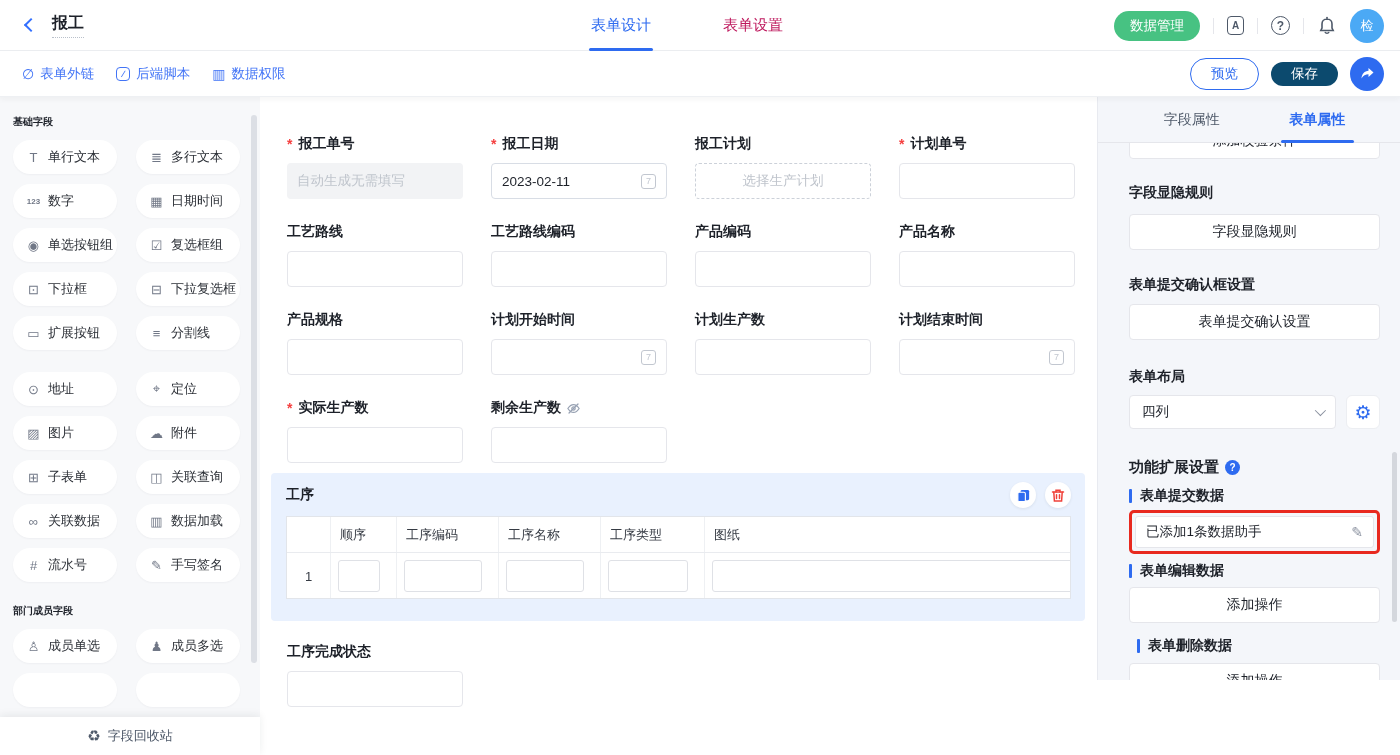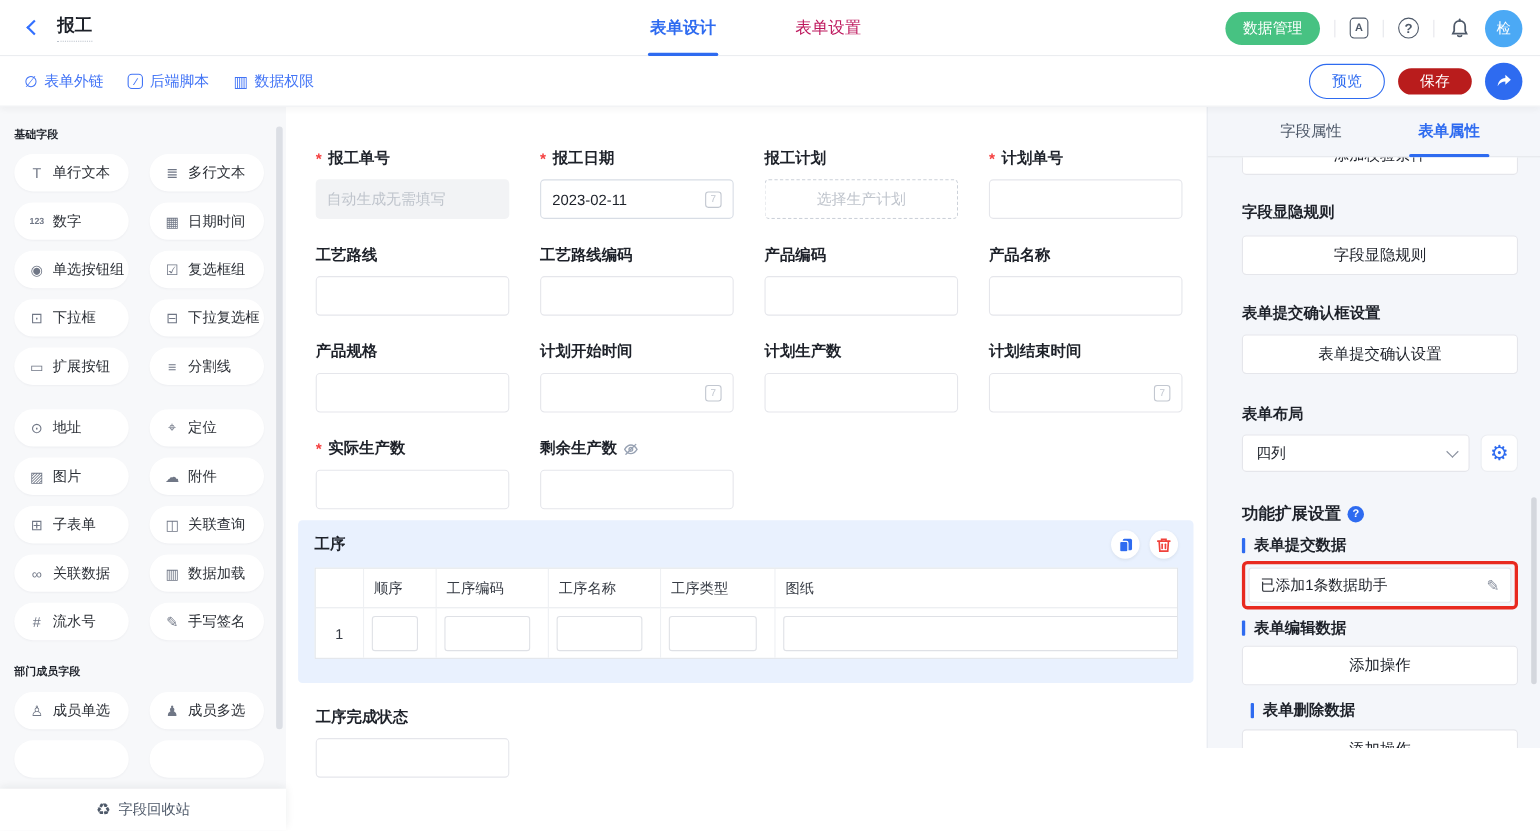--- a/index.html
+++ b/index.html
@@ -8,21 +8,21 @@
 
   
   .topbar { position:absolute; left:0; top:0; width:1400px; height:51px; background:#fff;
             border-bottom:1px solid #ebedf0; display:flex; align-items:center; z-index:30; }
   .back { width:34px; height:34px; margin-left:14px; display:flex; align-items:center; justify-content:center; cursor:pointer; }
   .back-chev { width:10px; height:10px; border-left:2.5px solid #3370ff; border-bottom:2.5px solid #3370ff; transform:rotate(45deg); }
   .form-title { font-size:16px; font-weight:bold; margin-left:4px; padding-bottom:3px; border-bottom:1px dotted #b9c0ca; }
   .top-tabs { position:absolute; left:555px; top:0; height:51px; display:flex; }
   .top-tab { width:132px; height:51px; display:flex; align-items:center; justify-content:center;
              font-size:15px; color:#be185d; position:relative; cursor:pointer; }
-  .top-tab.active { color:#2e6bf0; font-weight:bold; }
+  .top-tab.active { color:#2e6bf0; font-weight:normal; }
   .top-tab.active::after { content:""; position:absolute; bottom:0; left:34px; right:34px; height:3px; background:#2e6bf0; border-radius:2px; }
   .top-right { position:absolute; right:16px; top:0; height:51px; display:flex; align-items:center; gap:13px; }
   .btn-green { height:30px; padding:0 16px; background:#47c282; color:#fff; font-size:13.5px;
                border:none; border-radius:16px; display:flex; align-items:center; cursor:pointer; }
   .tsep { width:1px; height:16px; background:#e5e6eb; }
   .mini-box { width:17px; height:19px; border:1.6px solid #4e5969; border-radius:4px; display:flex;
               align-items:center; justify-content:center; font-size:10px; font-weight:bold; color:#4e5969; }
   .circle-q { width:19px; height:19px; border:1.6px solid #4e5969; border-radius:50%; display:flex;
               align-items:center; justify-content:center; font-size:12px; font-weight:bold; color:#4e5969; }
   .icon-btn { display:flex; align-items:center; justify-content:center; cursor:pointer; }
@@ -30,21 +30,21 @@
             display:flex; align-items:center; justify-content:center; cursor:pointer; }
 
   
   .toolbar { position:absolute; left:0; top:51px; width:1400px; height:46px; background:#fff; z-index:25;
              border-bottom:1px solid #eef0f3; box-shadow:0 2px 6px rgba(31,35,41,.05); display:flex; align-items:center; }
   .tool-link { display:flex; align-items:center; gap:6px; color:#4274f6; font-size:13.5px; cursor:pointer; margin-left:22px; }
   .tool-link .g { font-size:14px; }
   .tool-right { position:absolute; right:16px; display:flex; align-items:center; gap:12px; }
   .btn-outline { height:32px; padding:0 20px; border:1px solid #2e6bf0; color:#2e6bf0; background:#fff;
                  font-size:13.5px; border-radius:16px; display:flex; align-items:center; cursor:pointer; }
-  .btn-primary { height:24px; padding:0 20px; border:none; color:#fff; background:#b91c1c;
+  .btn-primary { height:24px; padding:0 20px; border:none; color:#fff; background:#0c4a6e;
                  font-size:13.5px; border-radius:16px; display:flex; align-items:center; cursor:pointer; }
   .btn-share { width:34px; height:34px; border-radius:50%; background:#2e6bf0; border:none; display:flex;
                align-items:center; justify-content:center; cursor:pointer; }
 
   
   .sidebar { position:absolute; left:0; top:97px; width:260px; height:658px; background:#f7f8fa;
              padding:18px 0 0 13px; overflow:hidden; }
   .side-title { font-size:10px; font-weight:bold; margin-bottom:11px; }
   .pill-grid { display:grid; grid-template-columns:104px 104px; column-gap:19px; row-gap:10px; margin-bottom:22px; }
   .pill { height:34px; background:#fff; border-radius:17px; display:flex; align-items:center; padding-left:13px;

